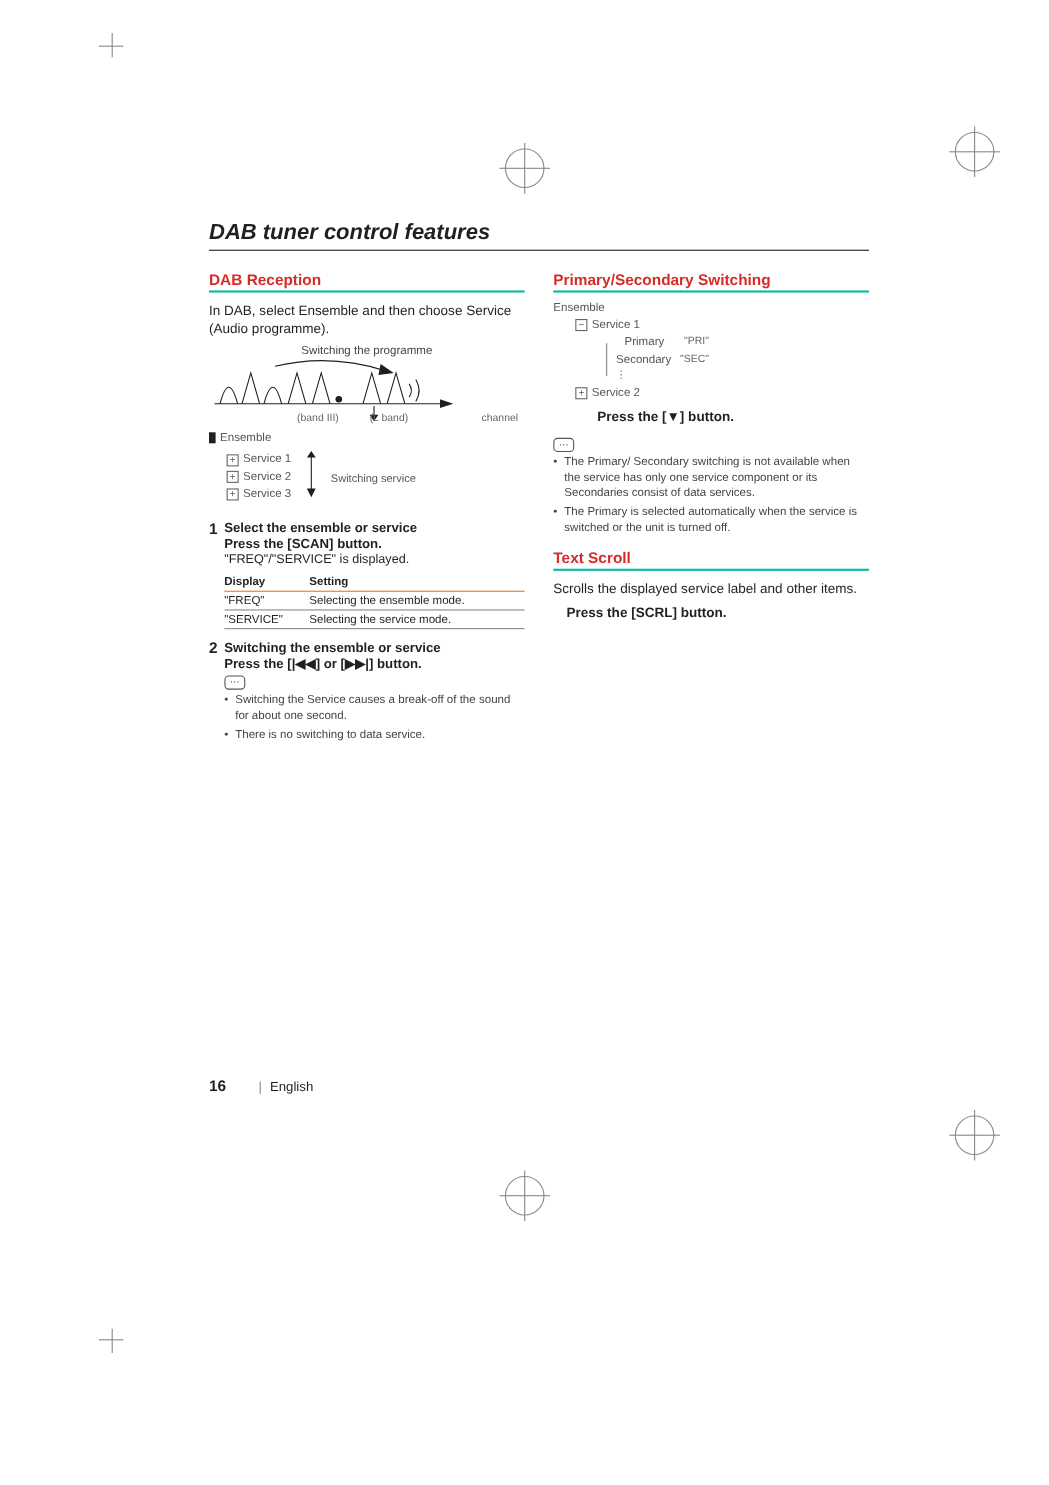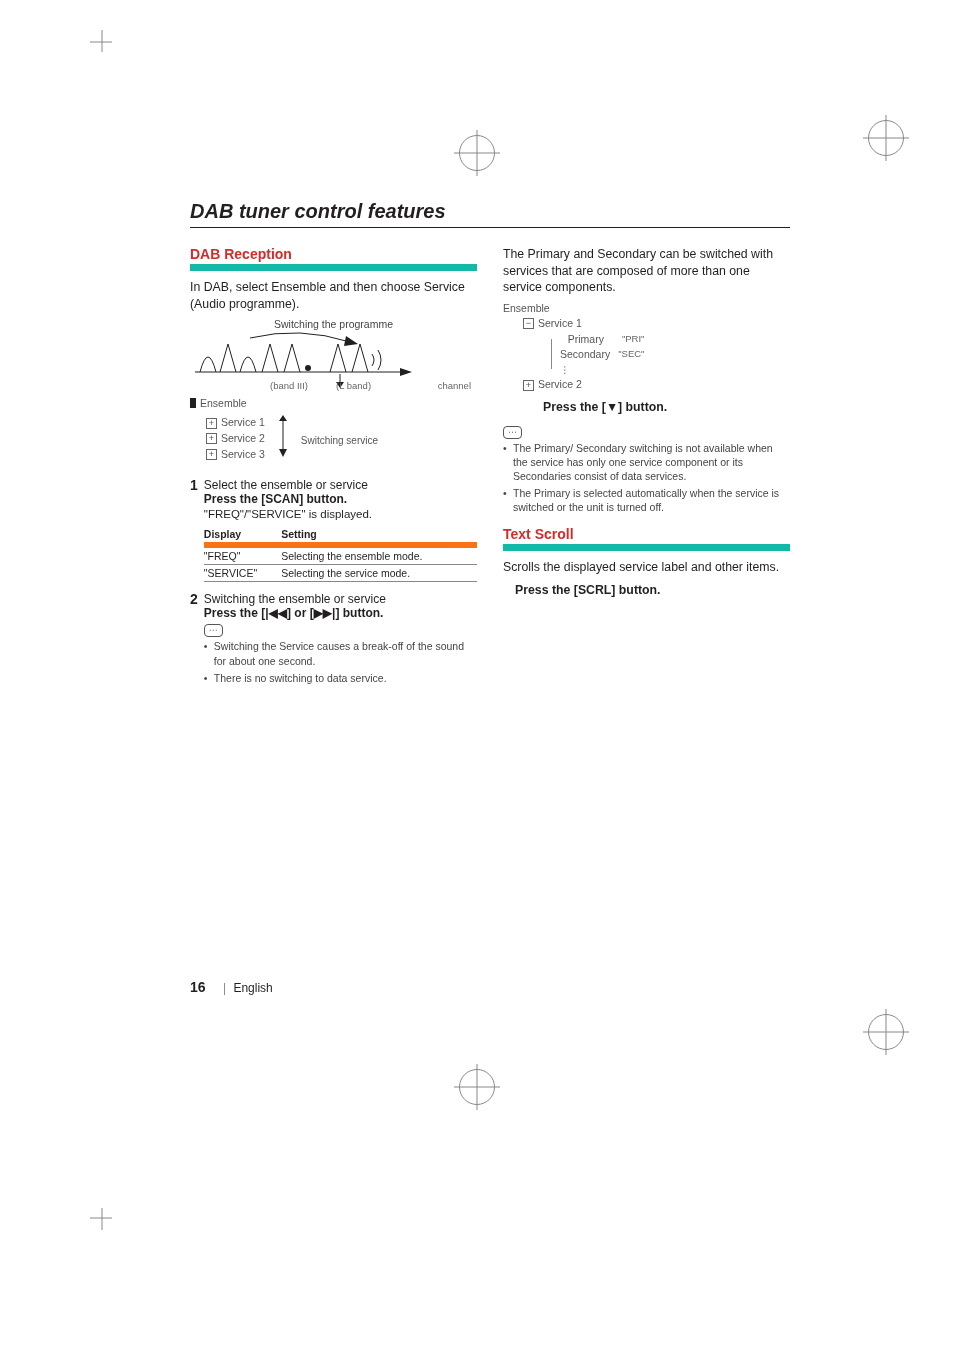--- a/index.html
+++ b/index.html
@@ -40,35 +40,35 @@
     border-bottom: 1.5px solid #231f20;
     padding-bottom: 4px;
     margin-bottom: 18px;
   }
   .cols { display:flex; gap:26px; }
   .col { width: 287px; }
   h2.section {
     color: #d22d2a;
     font-weight: 700;
     font-size: 14px;
-    border-bottom: 7px solid #14b8a6;
+    border-bottom: 2px solid #14b8a6;
     padding-bottom: 2px;
     margin-bottom: 8px;
   }
   p { font-size: 12.3px; line-height: 1.35; margin-bottom: 6px; }
   .small { font-size: 10.5px; color:#555; }
   .tiny { font-size: 9.5px; color:#666; }
   .step-row { display:flex; gap:6px; margin-top:10px;}
   .step-num { font-weight:700; font-size:14px; line-height:1; color:#231f20;}
   .step-body { flex:1; }
-  .step-title { font-weight:400; font-size:12px; }
+  .step-title { font-weight:700; font-size:12px; }
   .step-sub { font-weight:700; font-size:12px; }
   .step-text { font-size:11.5px; margin-top:2px;}
   table.disp { width:100%; border-collapse:collapse; font-size:10.5px; margin-top:6px;}
-  table.disp th { text-align:left; font-weight:700; border-bottom:6px solid #f97316; padding:2px 4px 2px 0; font-size:10.5px;}
+  table.disp th { text-align:left; font-weight:700; border-bottom:1px solid #f97316; padding:2px 4px 2px 0; font-size:10.5px;}
   table.disp td { border-bottom:0.5px solid #888; padding:2px 4px 2px 0;}
   .note-icon {
     display:inline-block; border:1px solid #555; border-radius:4px; padding:1px 4px 1px 4px;
     font-size:9px; color:#555; line-height:1; margin:4px 0 2px 0;
   }
   ul.notes { list-style:none; padding-left:0; }
   ul.notes li { font-size:10.5px; color:#444; line-height:1.35; padding-left:10px; position:relative; margin-bottom:3px;}
   ul.notes li::before { content:"•"; position:absolute; left:0; top:0;}
   .diagram-box { margin:4px 0 10px 0; }
   .tree { font-size:10.5px; color:#555; line-height:1.5; margin:2px 0 6px 6px;}
@@ -78,21 +78,21 @@
     align-items:center; justify-content:center; font-size:9px; line-height:1; color:#555; background:#fff;
     flex:0 0 11px;
   }
   .indent1 { margin-left:14px;}
   .indent2 { margin-left:42px;}
   .pri-sec-quotes { font-size:9.5px; color:#666;}
   .footer {
     position:absolute; left:190px; bottom: 355px;
     font-size:12px;
   }
-  .footer .pg { font-weight:700; font-size:14px; margin-right:10px;}
+  .footer .pg { font-weight:700; font-size:14px; margin-right:22px;}
   .footer .sep { color:#888; margin:0 4px;}
   svg { display:block; }
   .switch-ens-label { font-size:10.5px; text-align:center; margin-bottom:2px; color:#444;}
   .ensemble-lbl { font-size:10.5px; color:#555; display:flex; align-items:center; gap:4px; margin-top:6px;}
   .ens-square { width:6px; height:10px; background:#231f20; display:inline-block;}
   .switch-svc { display:flex; gap:8px; margin-top:4px;}
   .arrow-down-label { font-size:10px; color:#555;}
   .bold {font-weight:700;}
 </style>
 </head>
@@ -228,21 +228,21 @@
           <span class="note-icon">⋯</span>
           <ul class="notes">
             <li>Switching the Service causes a break-off of the sound for about one second.</li>
             <li>There is no switching to data service.</li>
           </ul>
         </div>
       </div>
     </div>
 
     <div class="col">
-      <p>The Primary and Secondary can be switched with services that are composed of more than one service components.</p>
+      <h2 class="section">Primary/Secondary Switching</h2>
 
       <div class="small">Ensemble</div>
       <div class="tree">
         <div class="lvl indent1">
             <span class="plusminus">−</span>
             <span>Service 1</span>
           </div>
         <div class="lvl indent2">
           <span style="border-left:1px solid #888; height:30px; margin-right:4px;"></span>
           <div>

